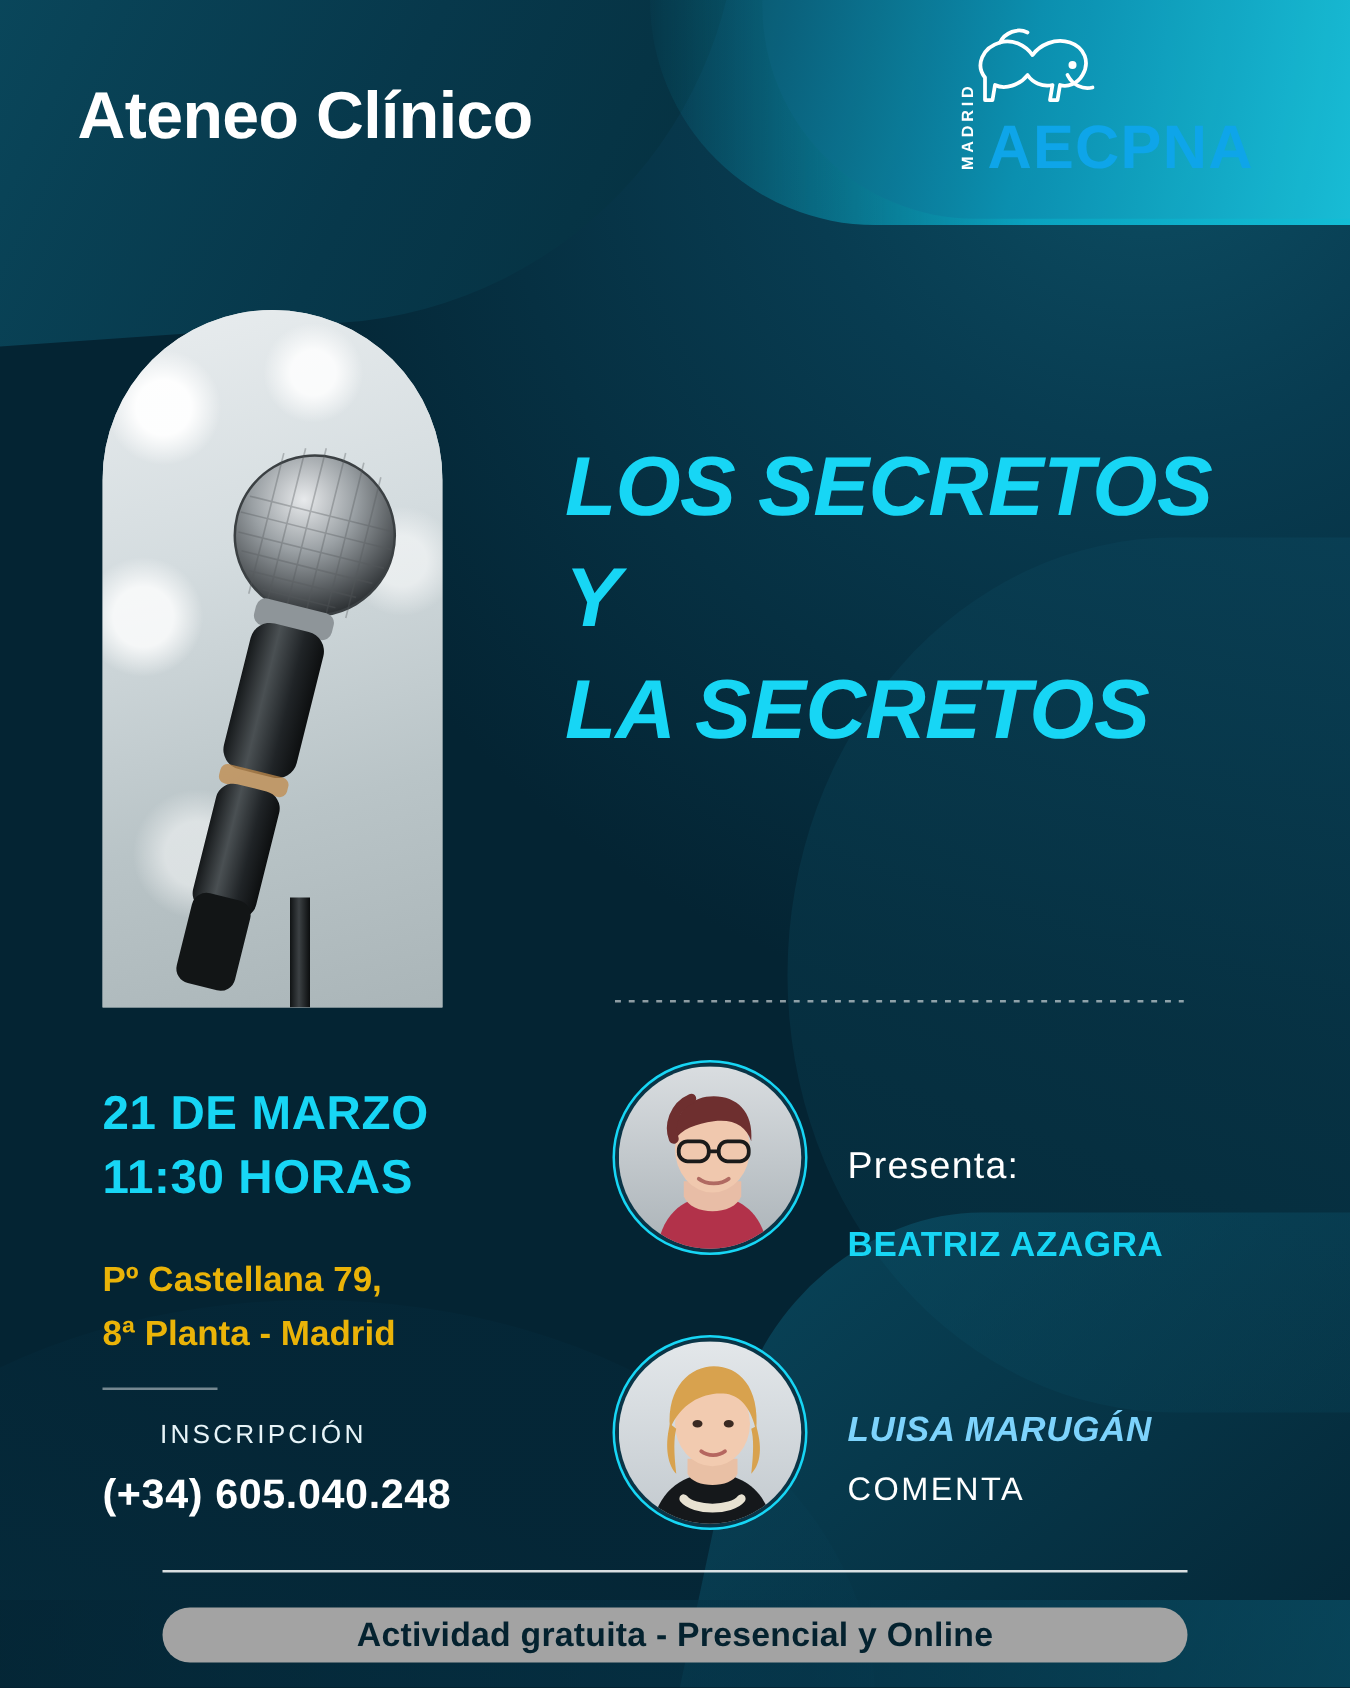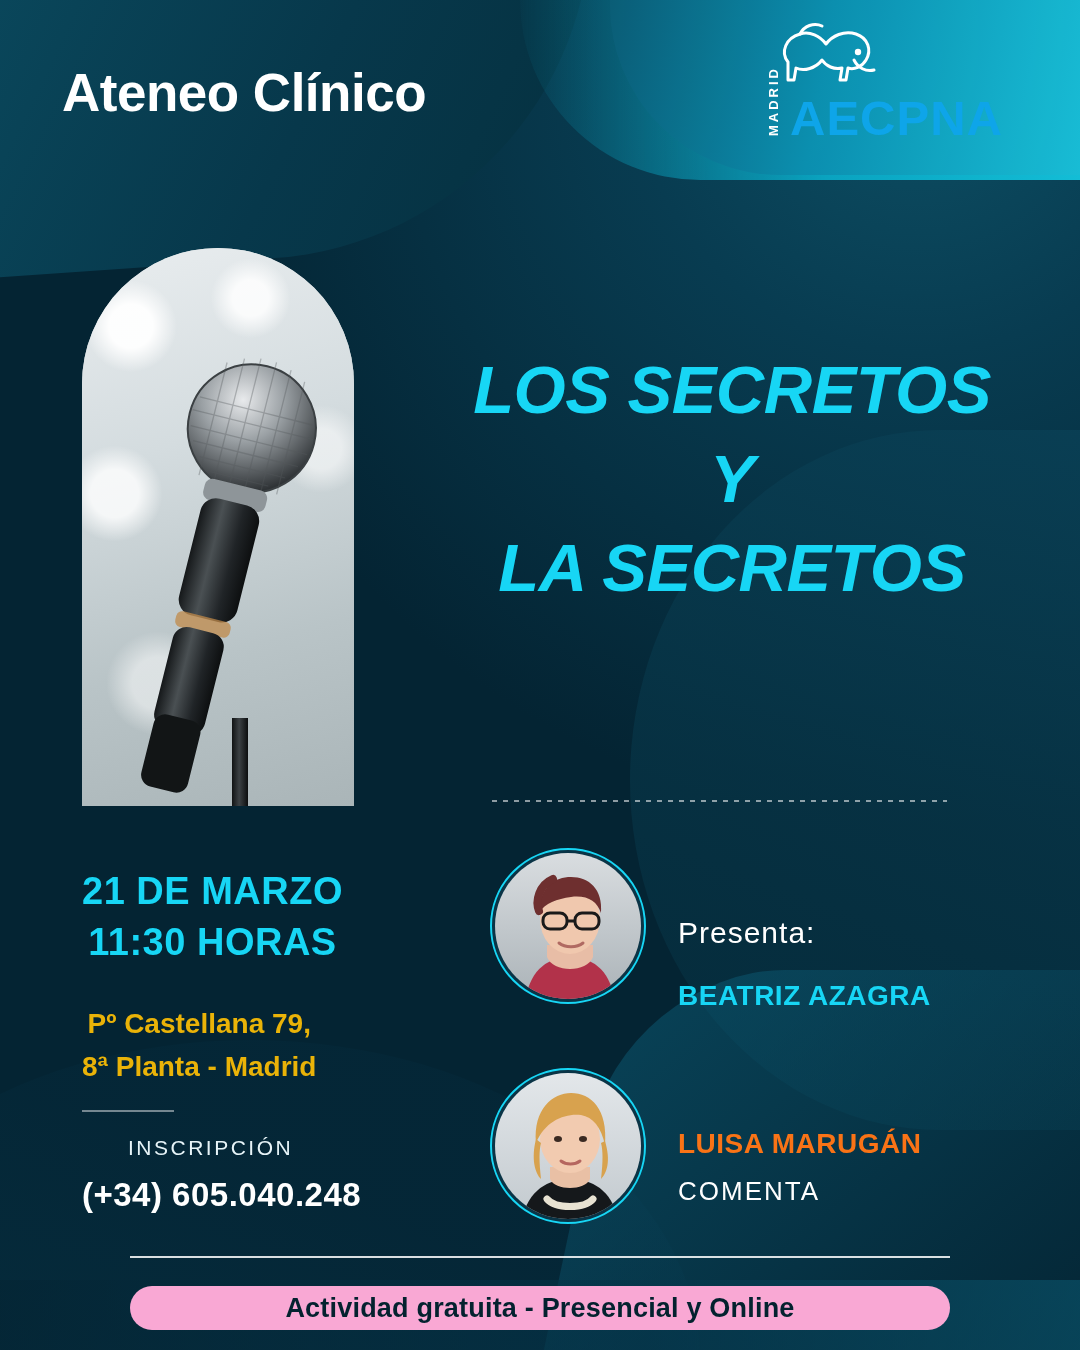--- a/index.html
+++ b/index.html
@@ -8,21 +8,20 @@
     background:#041e2b;
     font-family:"Liberation Sans", sans-serif;
     overflow:hidden;
   }
 
   .poster {
     position:relative;
     width:1080px; height:1350px;
     background:#042433;
     overflow:hidden;
-    text-align:center;
   }
 
   
   .bg-base {
     position:absolute; inset:0;
     background:
       radial-gradient(circle at 85% 5%, #0d4f64 0%, #083c51 18%, #042433 48%),
       linear-gradient(160deg, #063446 0%, #042a3a 35%, #03202d 100%);
   }
   .bg-topleft {
@@ -178,36 +177,36 @@
     color:#ffffff; font-size:30px; letter-spacing:1px;
   }
   .sp1-name {
     position:absolute; left:678px; top:980px;
     color:#17d6f5; font-weight:bold; font-size:28px; letter-spacing:.5px;
   }
 
   .sp2-avatar { left:490px; top:1068px; }
   .sp2-name {
     position:absolute; left:678px; top:1128px;
-    color:#f97316; font-weight:bold; font-size:28px; letter-spacing:.5px;
+    color:#7dd3fc; font-weight:bold; font-size:28px; letter-spacing:.5px;font-style:italic;
   }
   .sp2-role {
     position:absolute; left:678px; top:1176px;
     color:#ffffff; font-size:26px; letter-spacing:2px;
   }
 
   
   .footer-rule {
     position:absolute; left:130px; top:1256px;
     width:820px; height:2px; background:#ffffff; opacity:.85;
   }
   .footer-pill {
     position:absolute; left:130px; top:1286px;
     width:820px; height:44px;
-    background:#f9a8d4;
+    background:#a3a3a3;
     border-radius:22px;
     display:flex; align-items:center; justify-content:center;
   }
   .footer-pill span {
     color:#04222f; font-weight:bold; font-size:27px; letter-spacing:.2px;
   }
 </style>
 </head>
 <body>
 

